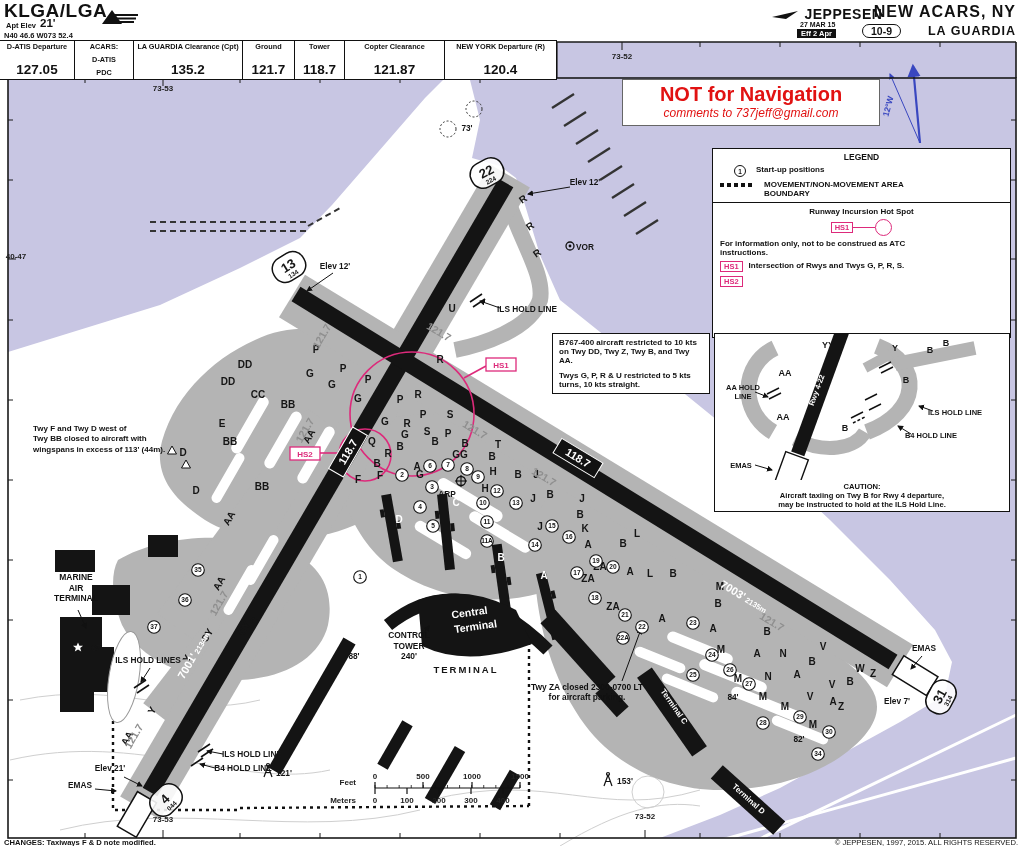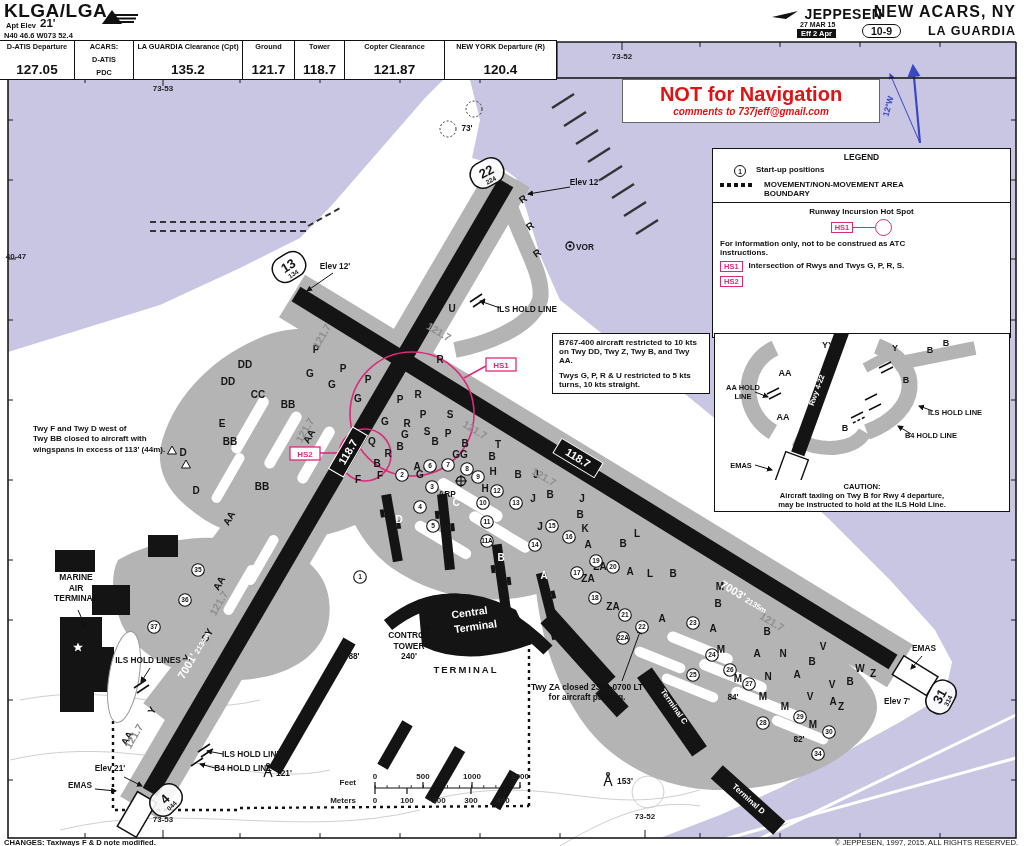--- a/index.html
+++ b/index.html
@@ -33,21 +33,21 @@
   .city{right:8px;top:3px;font-size:16px;font-weight:bold;letter-spacing:1px}
   .aptname{right:8px;top:24px;font-size:12.5px;font-weight:bold;letter-spacing:1px}
   
   .ftable{left:0;top:40px;width:557px;height:38px;border-top:1.5px solid #111;border-bottom:1.5px solid #111;display:flex;background:#fff}
   .fcell{border-right:1.2px solid #111;display:flex;flex-direction:column;align-items:center;justify-content:space-between;padding:2px 1px;box-sizing:border-box}
   .flab{font-size:7.3px;font-weight:bold;text-align:center;line-height:1.1}
   .fval{font-size:13.5px;font-weight:bold}
   
   .notnav{left:622px;top:79px;width:232px;background:#fff;border:1px solid #666;text-align:center;padding:3px 12px 5px}
   .notnav .t{color:#e11212;font-size:20px;font-weight:bold}
-  .notnav .s{color:#e11212;font-size:10px;font-style:italic;font-weight:bold}
+  .notnav .s{color:#e11212;font-size:12px;font-style:italic;font-weight:normal}
   .legend{left:712px;top:148px;width:299px;height:190px;background:#fff;border:1.4px solid #111;box-sizing:border-box;padding:3px 7px;font-size:8px;font-weight:bold}
   .lg-title{text-align:center;font-size:8.5px}
   .lg-row{display:flex;gap:10px;align-items:flex-start;margin-top:3px}
   .lg-circ{width:10px;height:10px;border:1px solid #111;border-radius:50%;font-size:6.5px;display:flex;align-items:center;justify-content:center;flex:none;margin-left:14px}
   .lg-dots{width:34px;height:4px;flex:none;margin-top:3px;background:repeating-linear-gradient(90deg,#111 0 4px,transparent 4px 7px)}
   .lg-hr{border:none;border-top:1.2px solid #111;margin:4px -7px}
   .lg-center{text-align:center}
   .hs-tag{color:#dd2a7b;border:1.2px solid #dd2a7b;padding:0 3px;font-size:7.5px;font-weight:bold;flex:none}
   .hs-sym{display:flex;align-items:center;justify-content:center;margin:3px 0}
   .hs-line{width:22px;height:0;border-top:1.5px solid #dd2a7b}

